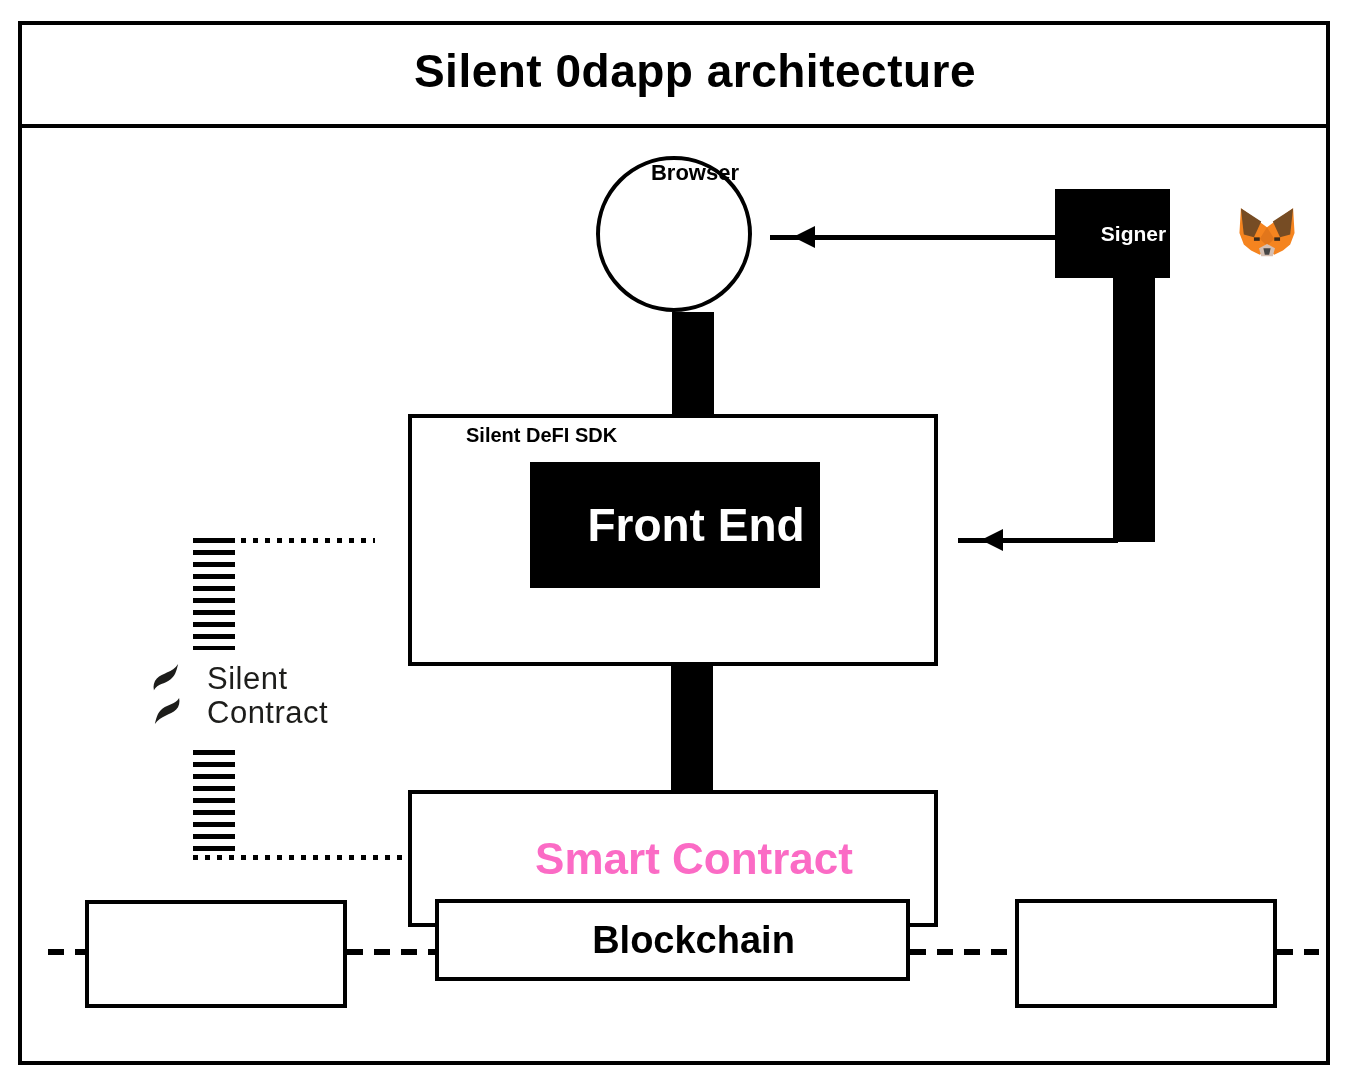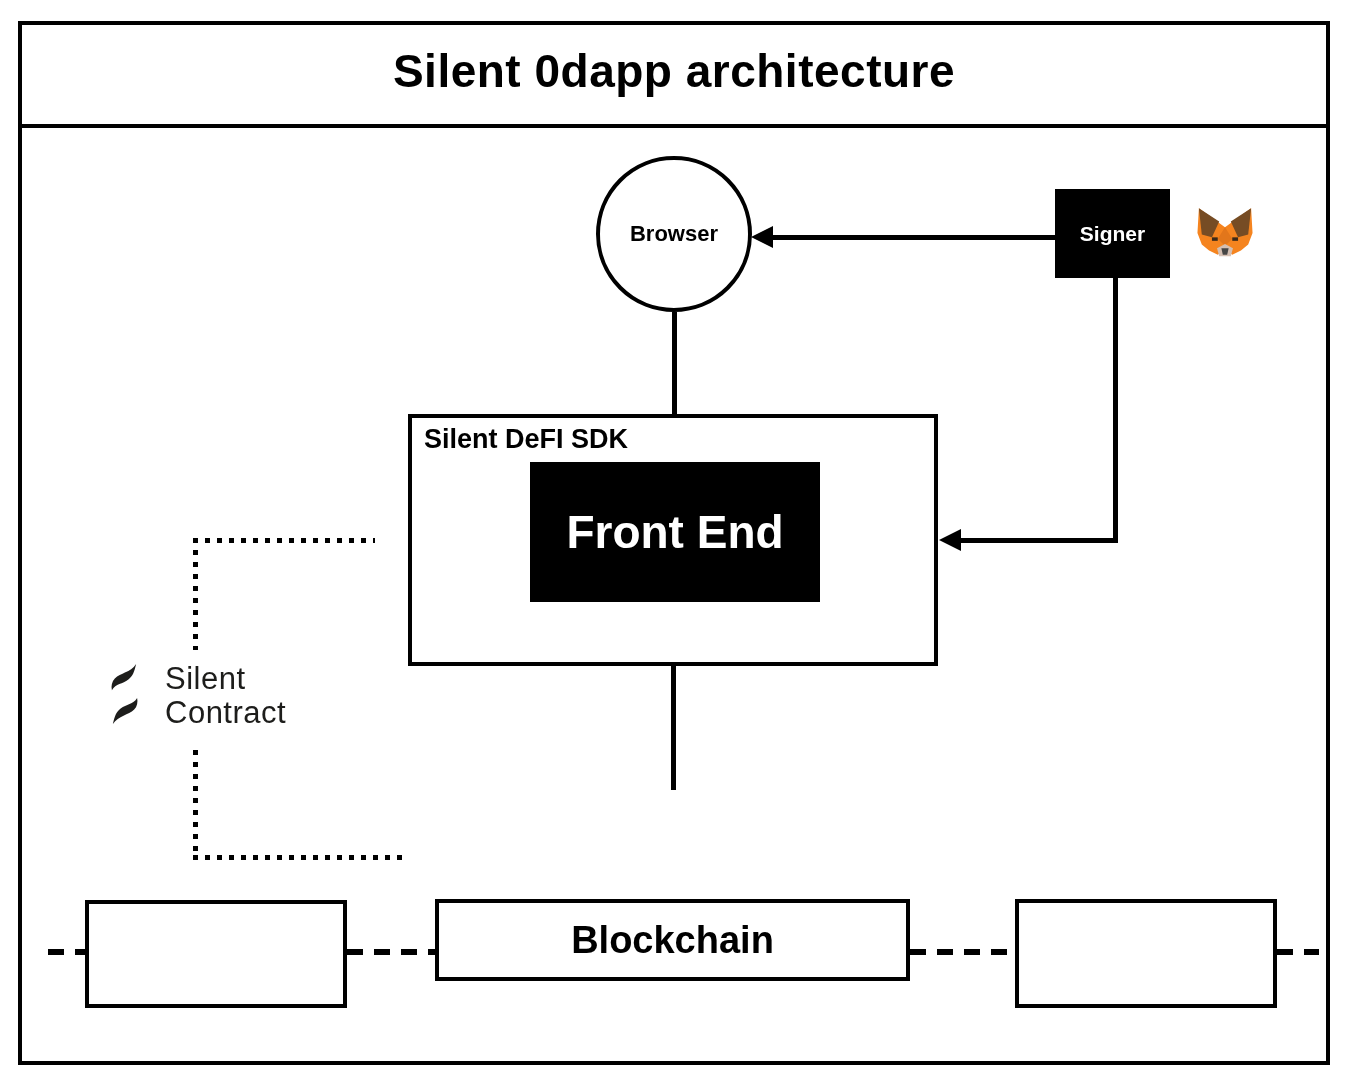--- a/index.html
+++ b/index.html
@@ -11,21 +11,21 @@
     position: relative;
     width: 1348px;
     height: 1084px;
     background: #ffffff;
     font-family: "Liberation Sans", sans-serif;
     color: #000000;
     overflow: hidden;
     --pink: #fb6bc5;
     --logo-color: #1d1d1b;
   }
-  .abs { position: absolute; box-sizing: border-box; }
+  .abs { position: absolute; box-sizing: border-box; padding-left: 42px; }
 
   
   #outer-frame {
     left: 18px; top: 21px; width: 1312px; height: 1044px;
     border: 4px solid #000;
     background: #fff;
   }
   #title-separator {
     left: 18px; top: 124px; width: 1312px; height: 4px;
     background: #000;
@@ -40,38 +40,38 @@
   
   .node-box {
     border: 4px solid #000;
     background: #fff;
     display: flex; align-items: center; justify-content: center;
   }
   #browser-node {
     left: 596px; top: 156px; width: 156px; height: 156px;
     border: 4px solid #000; border-radius: 50%;
     background: #fff;
-    display: flex; align-items: center; justify-content: center;
+    display: flex; align-items: flex-start; justify-content: center;
     font-size: 22px; font-weight: bold;
   }
   #signer-node {
     left: 1055px; top: 189px; width: 115px; height: 89px;
     background: #000; color: #fff;
     display: flex; align-items: center; justify-content: center;
     font-size: 21px; font-weight: bold;
   }
   #sdk-node {
     left: 408px; top: 414px; width: 530px; height: 252px;
   }
   #sdk-label {
     left: 424px; top: 424px;
-    font-size: 27px; font-weight: bold;
+    font-size: 20px; font-weight: bold;
   }
   #front-end-node {
-    left: 530px; top: 462px; width: 290px; height: 140px;
+    left: 530px; top: 462px; width: 290px; height: 126px;
     background: #000; color: #fff;
     display: flex; align-items: center; justify-content: center;
     font-size: 46px; font-weight: bold;
   }
   #smart-contract-node {
     left: 408px; top: 790px; width: 530px; height: 137px;
     z-index: 1;
   }
   #smart-contract-node .label {
     color: var(--pink);
@@ -205,20 +205,23 @@
         <path d="M29,1 C27,9 26,13 21,17 C15,22 8,21 4,28 C3,24 4,19 7,16 C13,10 23,10 29,1 Z" fill="#1d1d1b"></path>
         <path d="M5,63 C7,55 8,51 13,47 C19,42 26,43 30,36 C31,40 30,45 27,48 C21,54 11,54 5,63 Z" fill="#1d1d1b"></path>
       </svg>
     </span>
     <span class="logo-text">
       <div>Silent</div>
       <div>Contract</div>
     </span>
   </div>
 
+  <div id="smart-contract-node" class="abs node-box">
+    <span class="label">Smart Contract</span>
+  </div>
 
   <div id="blockchain-node" class="abs node-box">
     <span>Blockchain</span>
   </div>
 
   <div id="peer-box-left" class="abs node-box"></div>
   <div id="peer-box-right" class="abs node-box"></div>
 
 </div>
 

